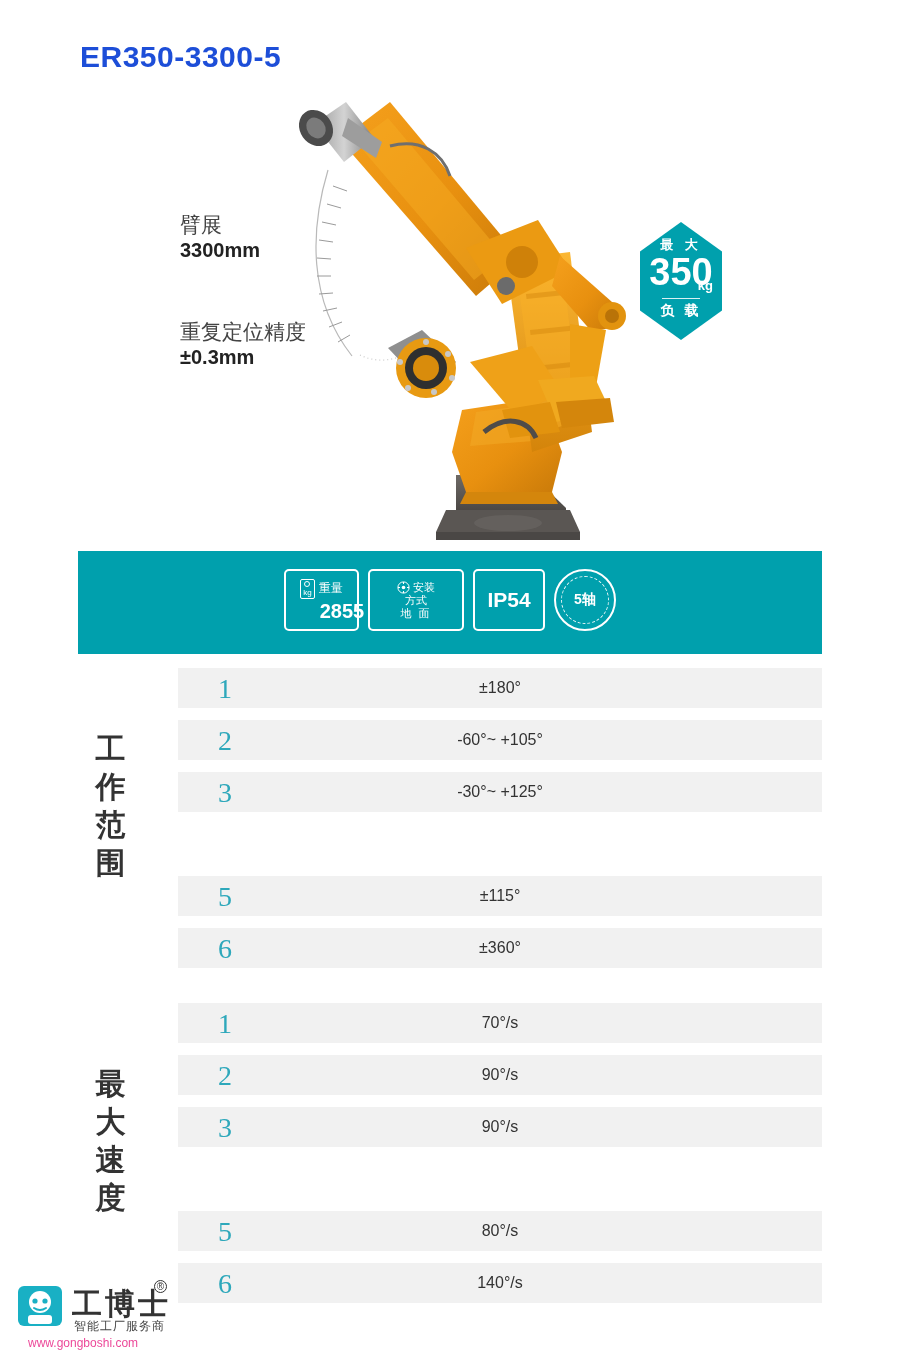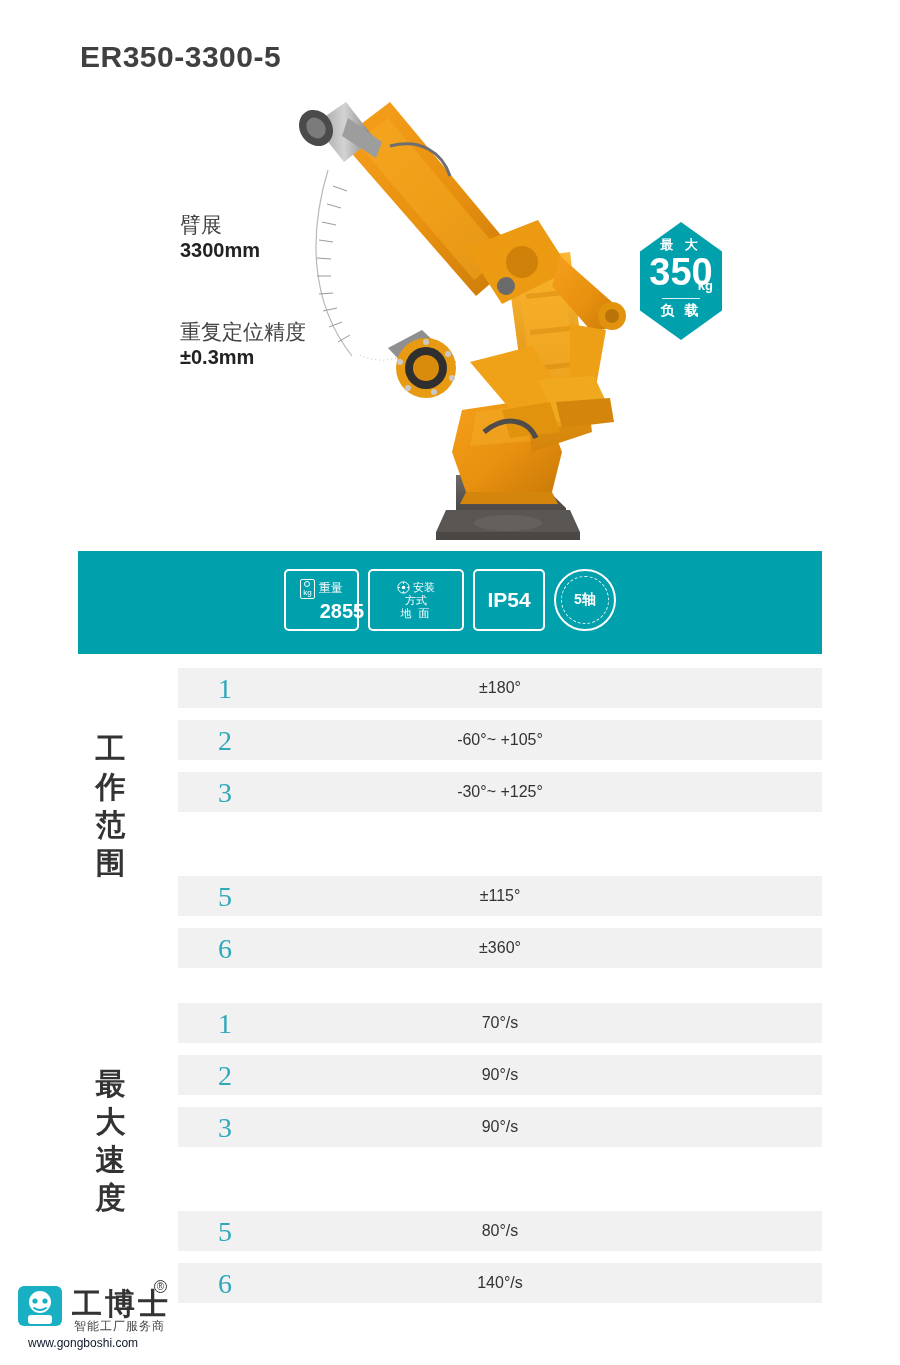--- a/index.html
+++ b/index.html
@@ -16,21 +16,21 @@
     overflow: hidden;
   }
 
   
   .title {
     position: absolute;
     left: 80px;
     top: 40px;
     font-size: 30px;
     font-weight: bold;
-    color: #404040;
+    color: #1d4ed8;
     letter-spacing: 0.5px;
   }
 
   
   .spec-block {
     position: absolute;
     left: 180px;
   }
   .spec-block.one { top: 215px; }
   .spec-block.two { top: 322px; }
@@ -302,21 +302,21 @@
     top: 38px;
     font-size: 12px;
     color: #444;
     letter-spacing: 1px;
   }
   .f-url {
     position: absolute;
     left: 14px;
     top: 56px;
     font-size: 12px;
-    color: #0f172a;
+    color: #ec4899;
   }
 </style>
 </head>
 <body>
 
 <div class="title">ER350-3300-5</div>
 
 <div class="spec-block one">
   <div class="spec-label">臂展</div>
   <div class="spec-value">3300mm</div>

